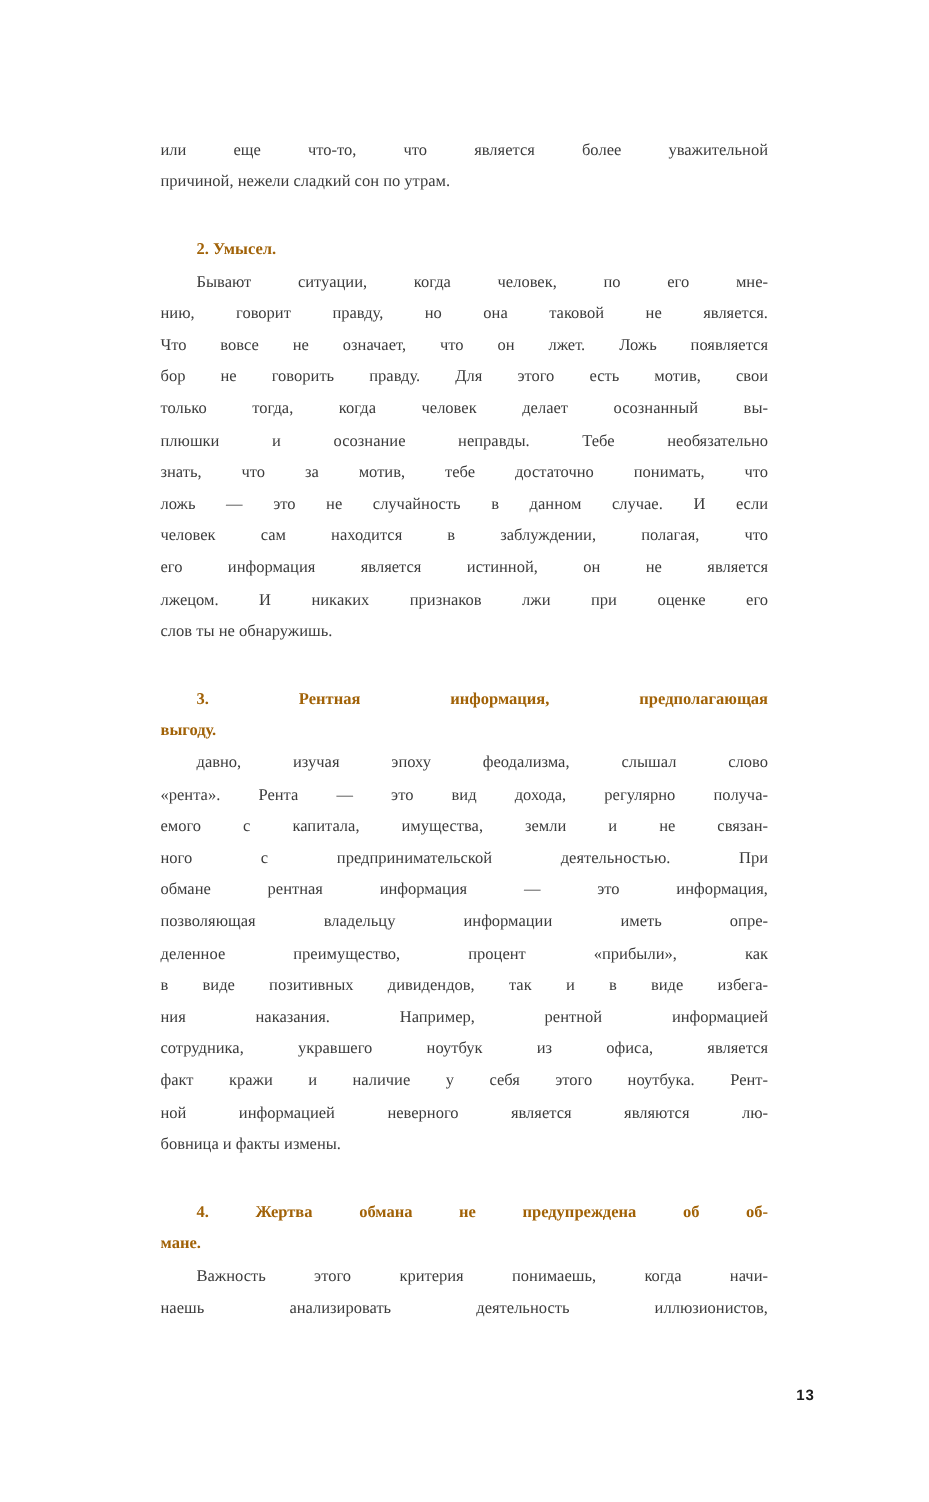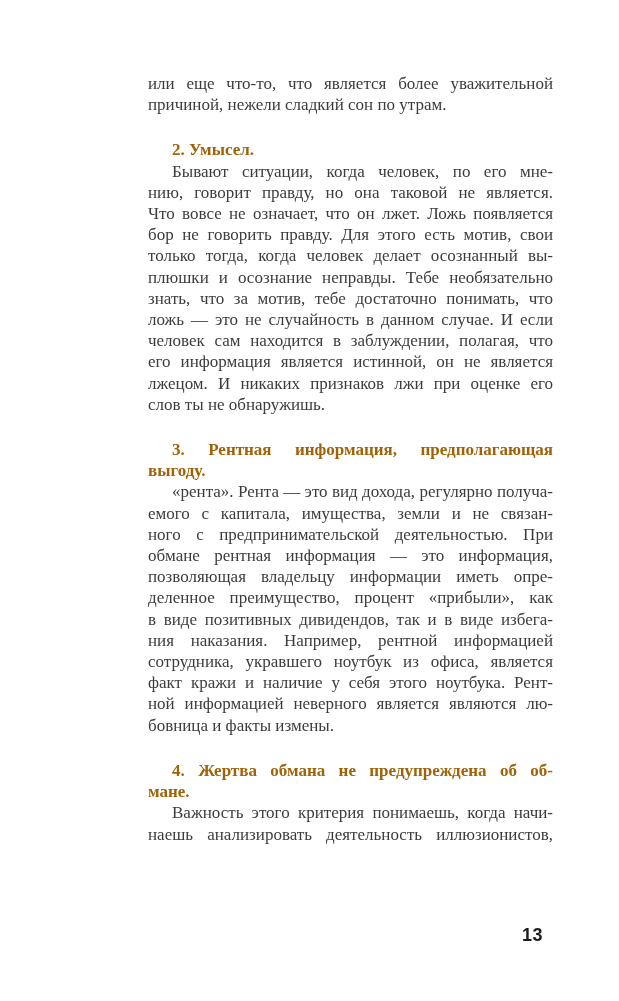--- a/index.html
+++ b/index.html
@@ -11,26 +11,25 @@
   .page {
     position: relative;
     width: 619px;
     height: 1001px;
     background: #ffffff;
     overflow: hidden;
   }
   .text-content {
     position: absolute;
     left: 107px;
-    top: 73px;
+    top: 90px;
     width: 405px;
     color: #3c3c3c;
-    font-size: 17px;
+    font-size: 11px;
     line-height: 21.2px;
-    margin-left: 41px;
   }
   .block { margin: 0; padding: 0; }
   .block .line {
     text-align: justify;
     text-align-last: justify;
   }
   
   .block:not(.cont-last) .line:last-child {
     text-align-last: left;
   }
@@ -45,21 +44,21 @@
   }
   .para + .heading, .heading + .para { }
   .page-number {
     position: absolute;
     top: 925px;
     left: 0;
     width: 543px;
     text-align: right;
     font-family: "Liberation Sans", "DejaVu Sans", sans-serif;
     font-weight: bold;
-    font-size: 18px;
+    font-size: 10px;
     color: #1c1c1c;
     letter-spacing: 0.5px;
   }
 </style>
 </head>
 <body>
 
 <div class="page">
 
   <div class="text-content">
@@ -87,20 +86,21 @@
         <div class="line">лжецом. И никаких признаков лжи при оценке его</div>
         <div class="line">слов ты не обнаружишь.</div>
       </div>
 
     <div class="block heading indent">
         <div class="line">3. Рентная информация, предполагающая</div>
         <div class="line">выгоду.</div>
       </div>
 
     <div class="block para indent">
+        <div class="line">давно, изучая эпоху феодализма, слышал слово</div>
         <div class="line">«рента». Рента — это вид дохода, регулярно получа-</div>
         <div class="line">емого с капитала, имущества, земли и не связан-</div>
         <div class="line">ного с предпринимательской деятельностью. При</div>
         <div class="line">обмане рентная информация — это информация,</div>
         <div class="line">позволяющая владельцу информации иметь опре-</div>
         <div class="line">деленное преимущество, процент «прибыли», как</div>
         <div class="line">в виде позитивных дивидендов, так и в виде избега-</div>
         <div class="line">ния наказания. Например, рентной информацией</div>
         <div class="line">сотрудника, укравшего ноутбук из офиса, является</div>
         <div class="line">факт кражи и наличие у себя этого ноутбука. Рент-</div>

